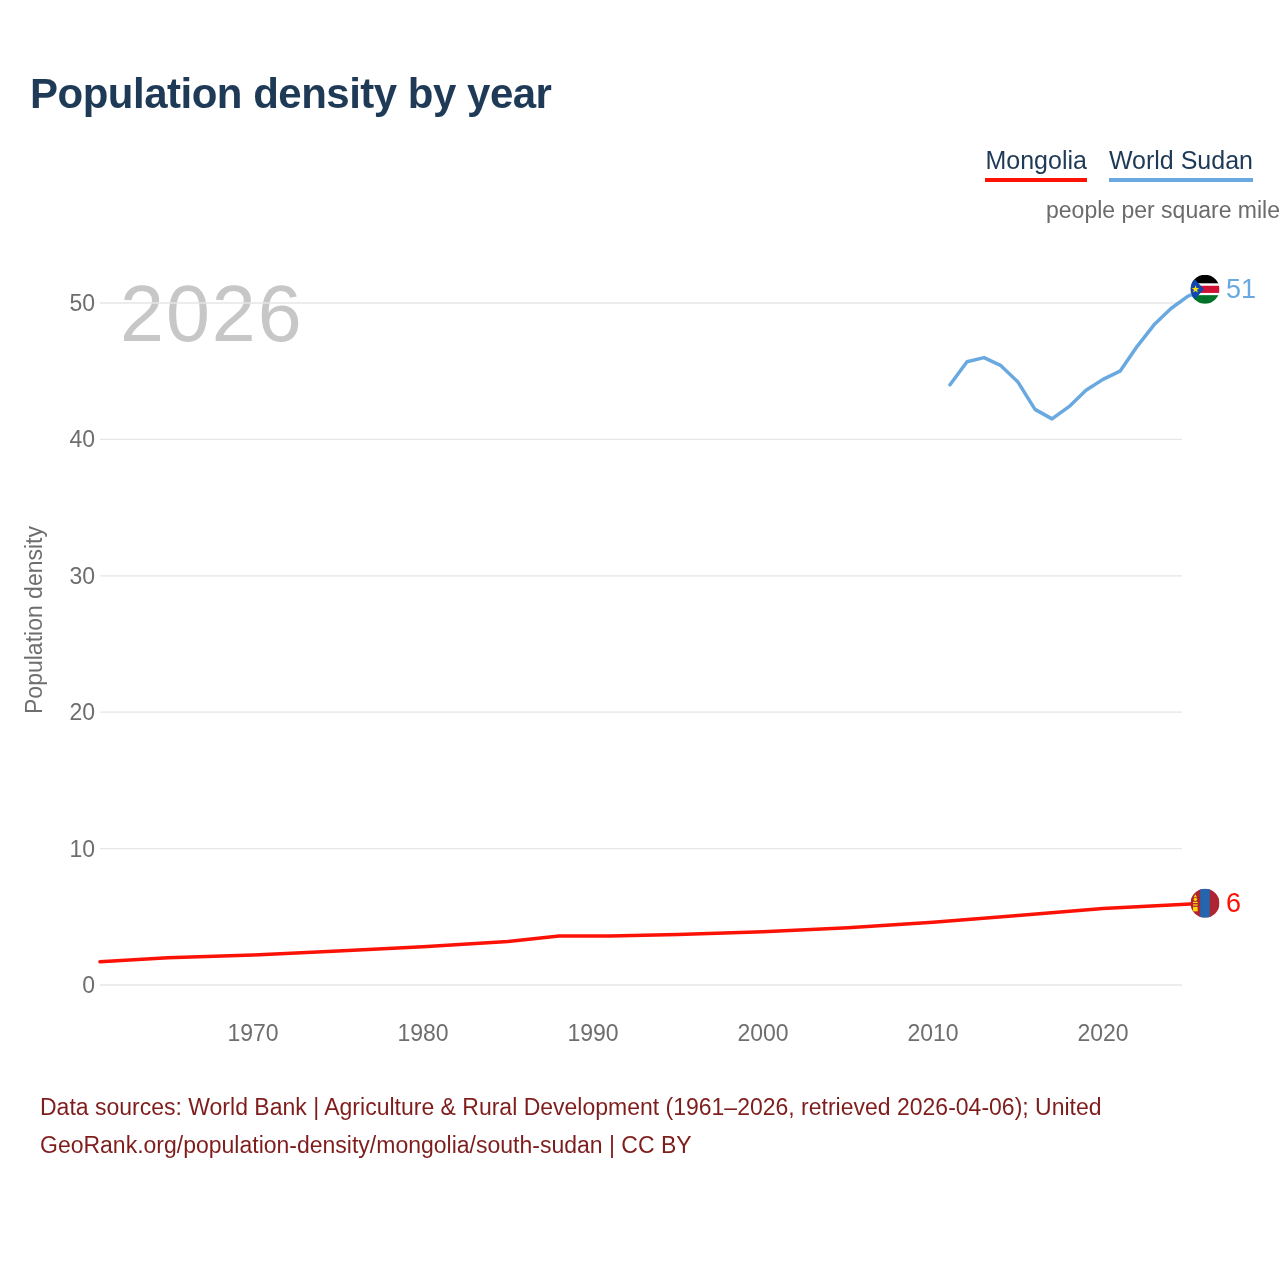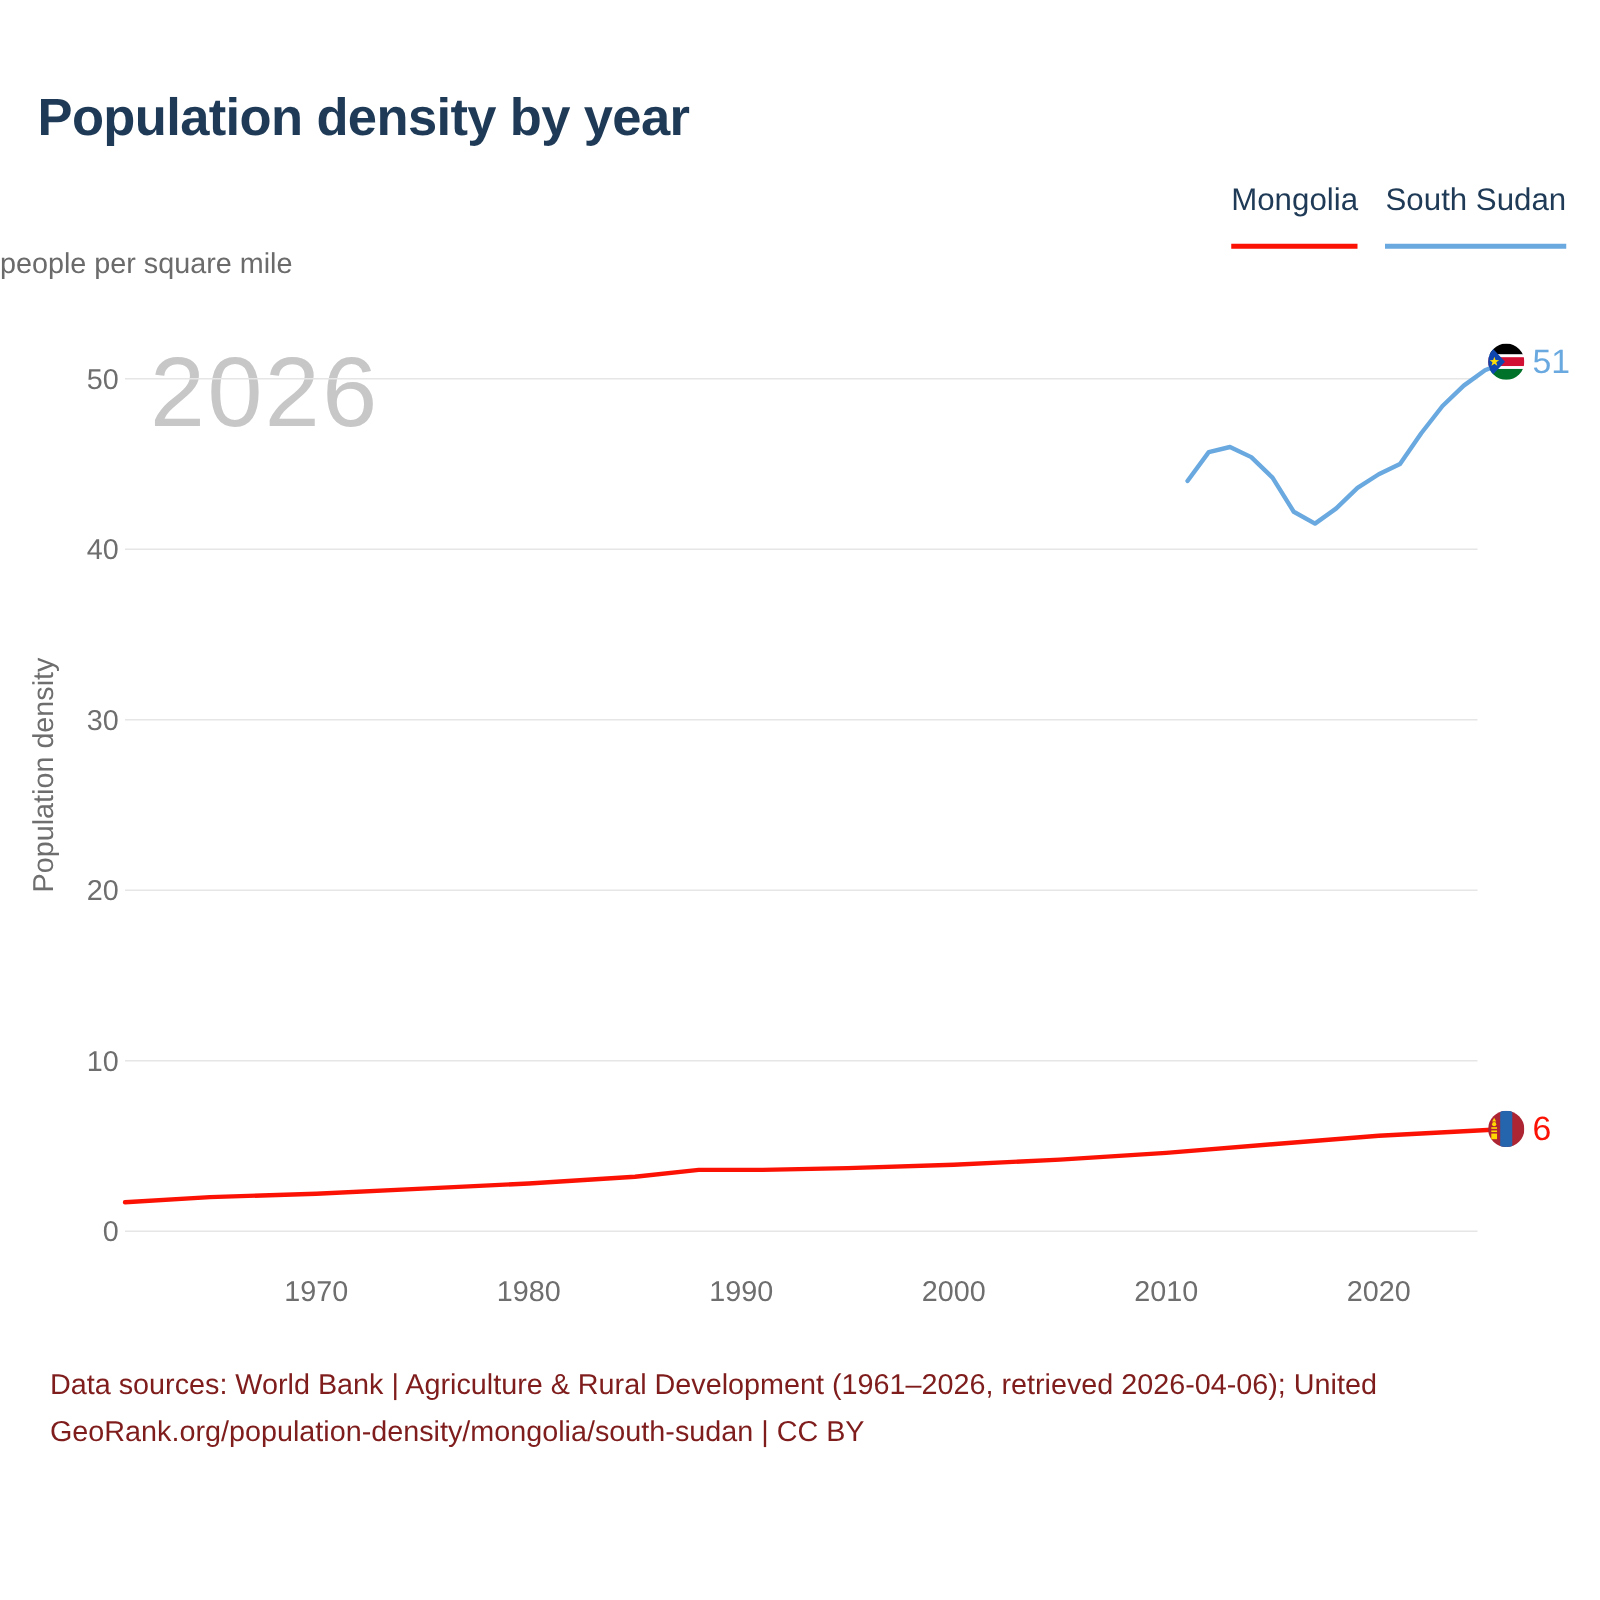--- a/index.html
+++ b/index.html
@@ -1,32 +1,32 @@
 <!DOCTYPE html>
 <html><head>
 <meta charset="utf-8">
 <style>
   html,body{margin:0;padding:0;background:#fff;}
   body{width:1280px;height:1280px;position:relative;font-family:"Liberation Sans",sans-serif;overflow:hidden;}
   .title{position:absolute;left:30px;top:70px;font-size:42px;font-weight:bold;color:#1e3a56;letter-spacing:-0.5px;text-align:center;}
   .legend{position:absolute;top:146px;right:27px;display:flex;gap:22px;}
-  .legend-item{font-size:25px;color:#1e3a56;padding-bottom:20px;border-bottom:4px solid #000;cursor:pointer;}
-  .subtitle{position:absolute;left:0;top:197px;width:1280px;text-align:left;font-size:23px;color:#6b6b6b;}
+  .legend-item{font-size:25px;color:#1e3a56;padding-bottom:3px;border-bottom:4px solid #000;cursor:pointer;}
+  .subtitle{position:absolute;left:0;top:197px;width:1280px;text-align:right;font-size:23px;color:#6b6b6b;}
   .chart-svg{position:absolute;left:0;top:0;}
   .chart-svg text{font-family:"Liberation Sans",sans-serif;}
   .footer{position:absolute;left:40px;top:1088px;font-size:23px;color:#7f1d1d;line-height:38px;}
 </style>
 </head>
 <body>
 
 <div class="title">Population density by year</div>
 
 <div class="legend">
     <div class="legend-item" style="border-bottom-color: rgb(251, 18, 5);">Mongolia</div>
-    <div class="legend-item" style="border-bottom-color: rgb(105, 169, 224);">South Sudan</div>
+    <div class="legend-item" style="border-bottom-color: rgb(105, 169, 224);">World Sudan</div>
   </div>
 
 <div class="subtitle">people per square mile</div>
 
 <svg id="chart" class="chart-svg" width="1280" height="1280" viewBox="0 0 1280 1280">
     <text x="120" y="341" font-size="79" fill="#c7c7c7" letter-spacing="2">2026</text>
     <line x1="100" y1="985" x2="1182" y2="985" stroke="#e6e6e6" stroke-width="1.3"></line>
     <text x="95" y="993" font-size="23" fill="#6e6e6e" text-anchor="end">0</text>
     <line x1="100" y1="848.6" x2="1182" y2="848.6" stroke="#e6e6e6" stroke-width="1.3"></line>
     <text x="95" y="856.6" font-size="23" fill="#6e6e6e" text-anchor="end">10</text>

